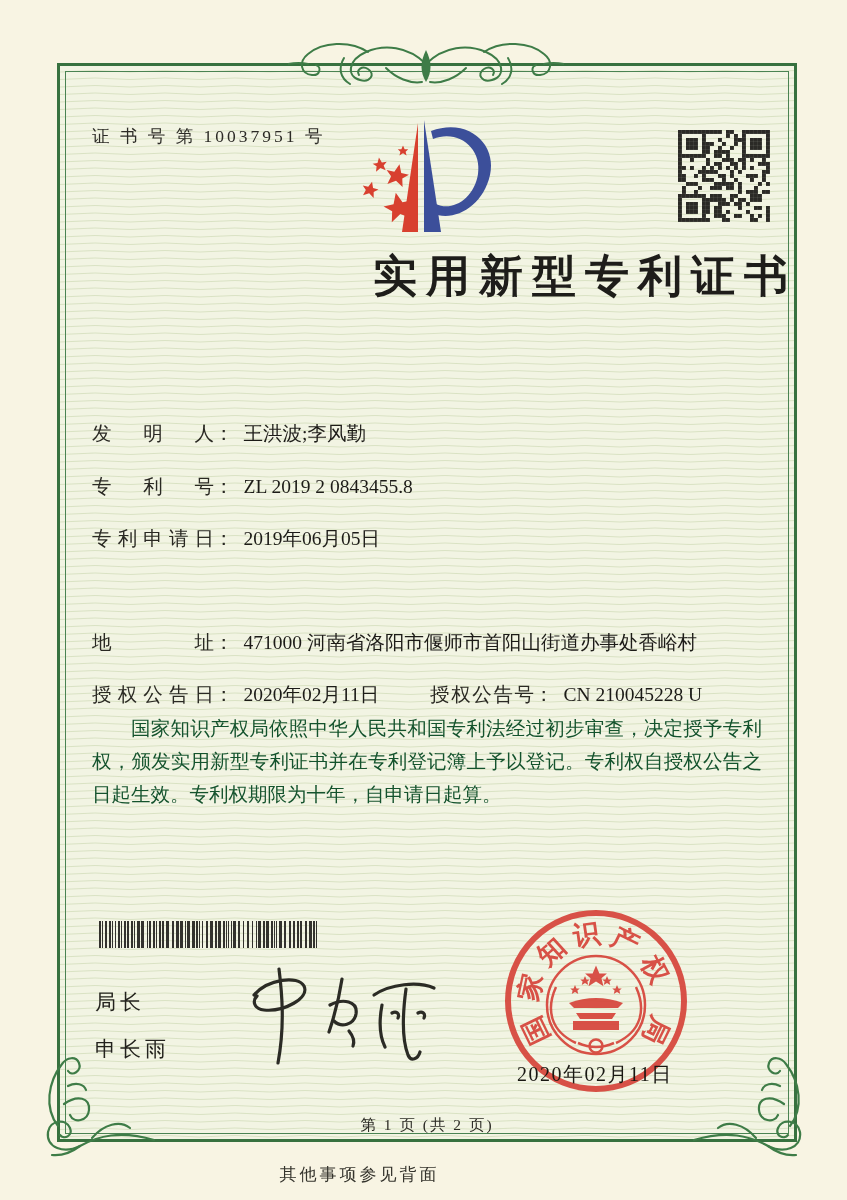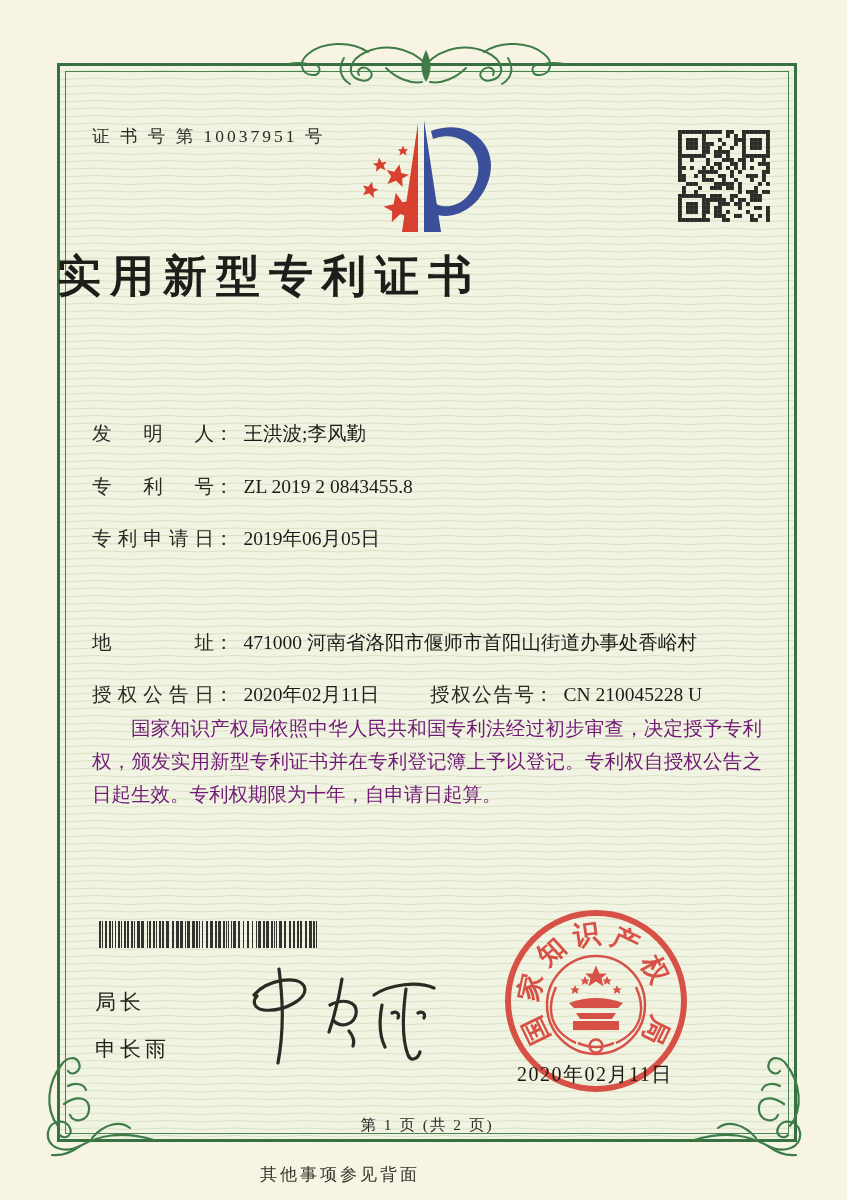--- a/index.html
+++ b/index.html
@@ -2,21 +2,21 @@
 <html><head>
 <meta charset="utf-8">
 <style>
   html,body{margin:0;padding:0;}
   body{
     width:847px;height:1200px;
     background:#f8f4e3;
     font-family:"Liberation Serif","DejaVu Serif",serif;
     position:relative;overflow:hidden;
   }
-  .page{position:absolute;left:0;top:0;width:680px;height:1200px;}
+  .page{position:absolute;left:0;top:0;width:680px;height:1200px;padding-left:39px;}
 
   
   .frame-outer{
     position:absolute;left:57px;top:63px;width:740px;height:1079px;
     border:3px solid #37713f;box-sizing:border-box;z-index:2;pointer-events:none;
   }
   .frame-inner{
     position:absolute;left:5px;top:5px;right:5px;bottom:5px;
     border:1.5px solid #4a8352;box-sizing:border-box;
   }
@@ -28,41 +28,41 @@
 
   .cert-no{
     position:absolute;left:35px;top:61px;
     font-size:17.5px;letter-spacing:3px;color:#2c2b26;white-space:nowrap;
   }
   .logo-box{position:absolute;left:290px;top:52px;width:152px;height:122px;}
   .qr-box{position:absolute;left:617px;top:63px;width:100px;height:100px;}
 
   .title{
     position:absolute;left:0;top:184px;width:100%;
-    text-align:left;font-size:44px;font-weight:bold;color:#1e1d1a;
+    text-align:right;font-size:44px;font-weight:bold;color:#1e1d1a;
     letter-spacing:9px;white-space:nowrap;
   }
 
   .field-row{
     position:absolute;left:35px;width:690px;height:28px;
     font-size:19.5px;color:#22211d;white-space:nowrap;
   }
   .flabel{
     display:inline-block;width:122px;
     text-align:justify;text-align-last:justify;
     vertical-align:top;color:#2a2923;
   }
   .fcolon{display:inline-block;color:#2a2923;}
   .fvalue{margin-left:10px;color:#1c1b17;}
   .grant-second{position:absolute;left:338px;top:0;white-space:nowrap;}
   .grant-second .flabel{width:104px;}
 
   .body-text{
     position:absolute;left:35px;top:649px;width:670px;
-    font-size:19.5px;line-height:33px;color:#701a75;text-align:justify;
+    font-size:19.5px;line-height:33px;color:#14532d;text-align:justify;
   }
   .body-text p{margin:0 0 3px 0;text-indent:2em;}
 
   .barcode-box{position:absolute;left:42px;top:858px;width:224px;height:27px;}
 
   .signer{
     position:absolute;left:38px;top:925px;
     font-size:21px;color:#23221d;letter-spacing:4px;
   }
   .signer div{margin-bottom:19px;}

